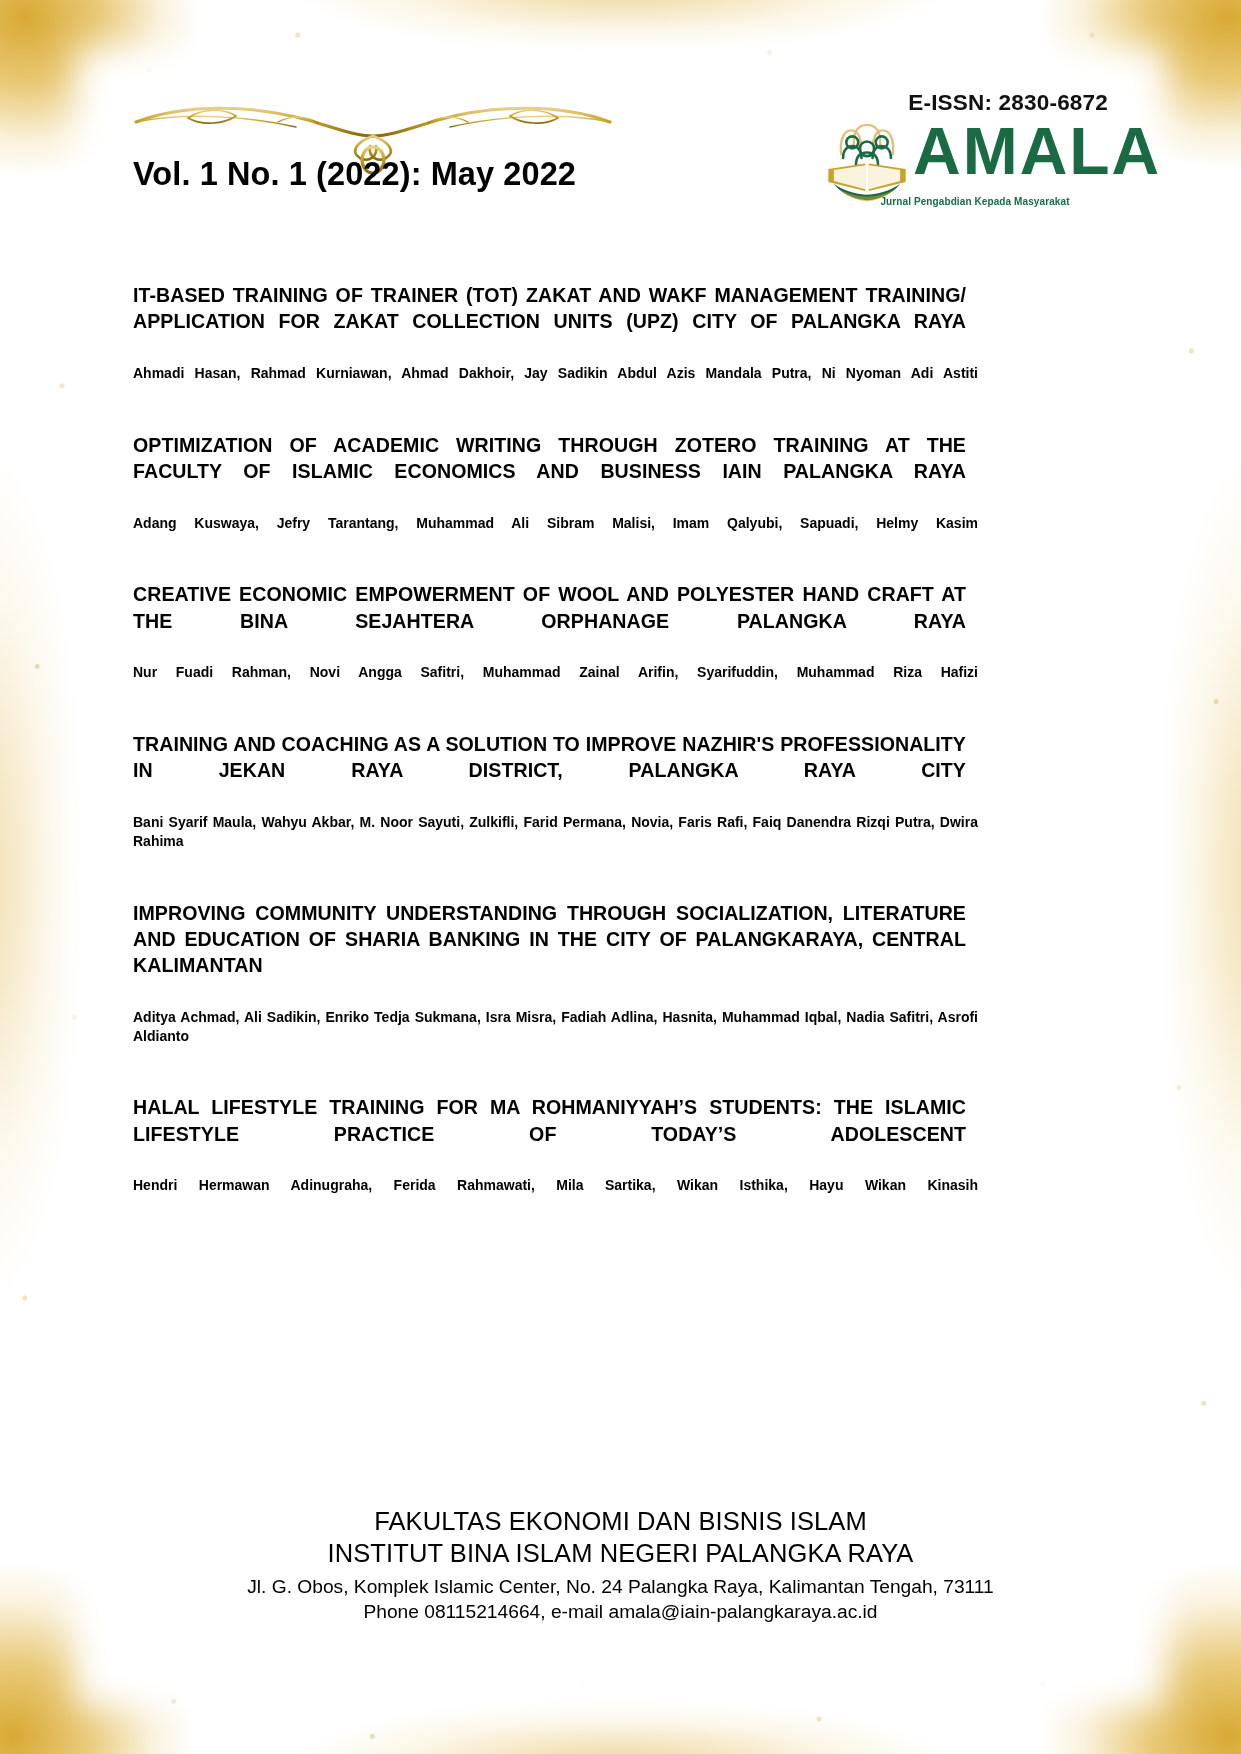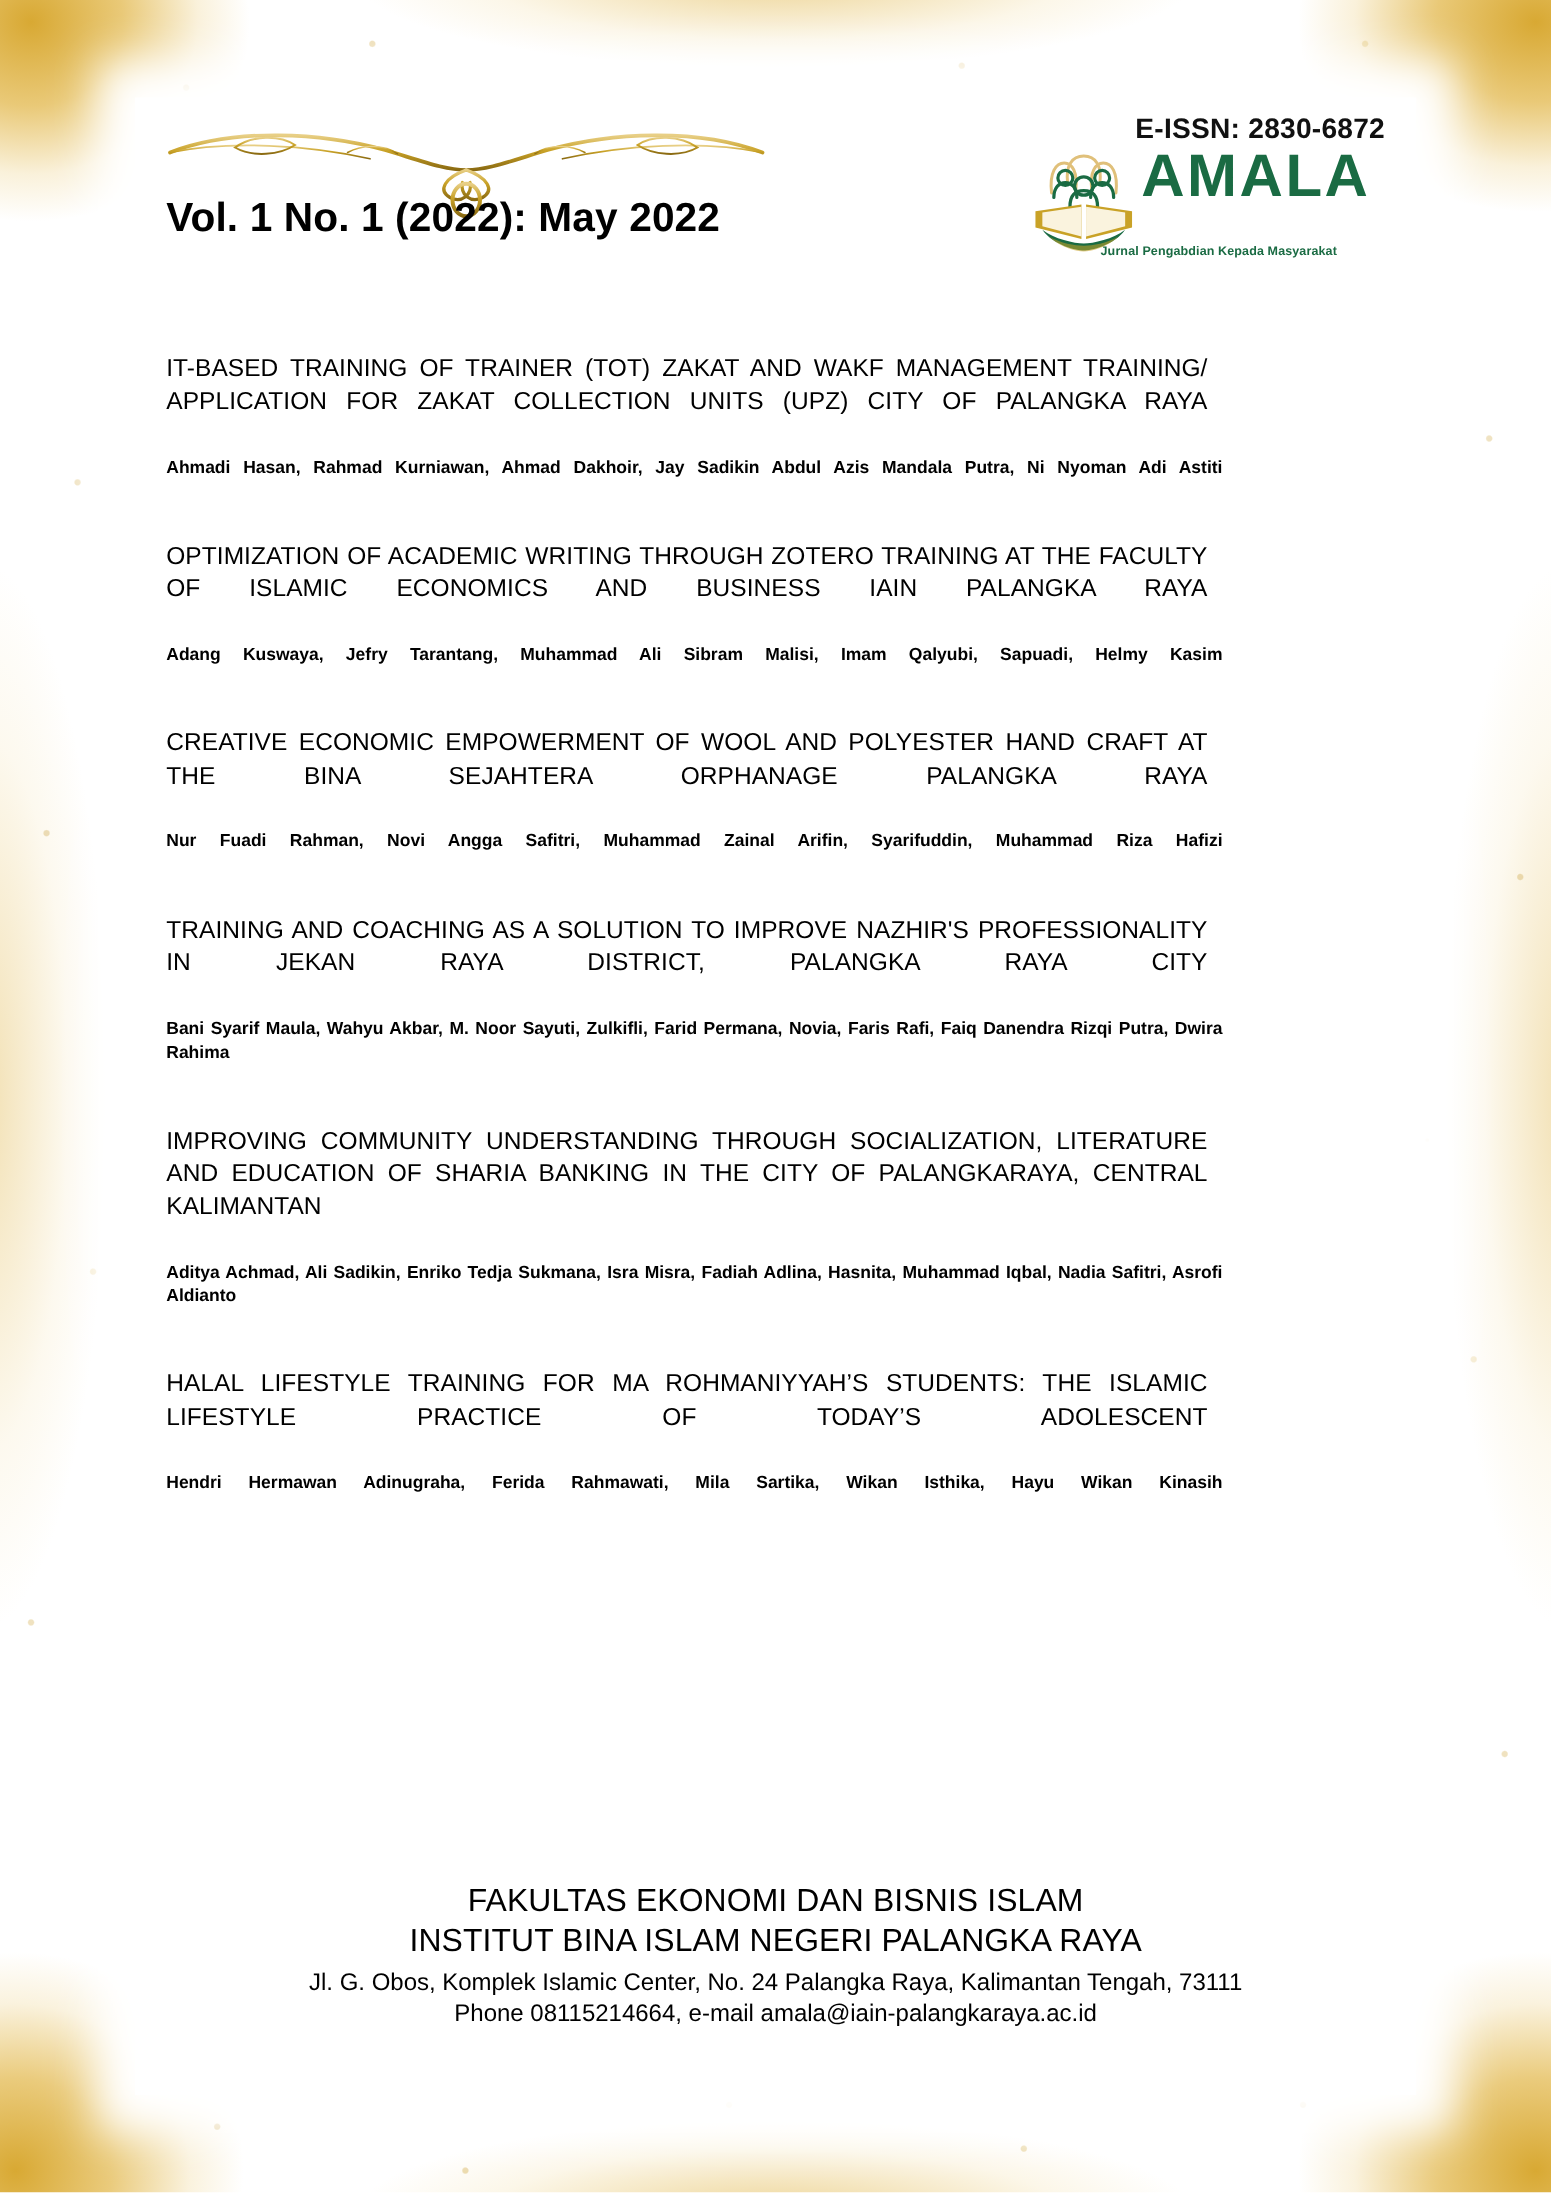--- a/index.html
+++ b/index.html
@@ -112,21 +112,21 @@
     height: 108px;
   }
   .logo-mark {
     position: absolute;
     left: 0; top: 2px;
     width: 92px; height: 92px;
   }
   .logo-word {
     position: absolute;
     left: 92px; top: 8px;
-    font-size: 48px;
+    font-size: 66px;
     font-weight: bold;
     color: #1a6b43;
     letter-spacing: 2px;
     line-height: 1;
     font-family: "Liberation Sans", sans-serif;
   }
   .logo-tagline {
     position: absolute;
     left: 6px;
     top: 86px;
@@ -153,21 +153,21 @@
     left: 133px;
     top: 282px;
     width: 845px;
   }
   .article {
     margin-bottom: 30px;
   }
   .article:last-child { margin-bottom: 0; }
   .art-title {
     font-size: 19.6px;
-    font-weight: normal;
+    font-weight: bold;
     line-height: 1.345;
     color: #000000;
     text-align: justify;
     text-justify: inter-word;
     letter-spacing: .05px;
     margin: 0 12px 3px 0;
   }
   .art-title::after {
     content: "";
     display: inline-block;

